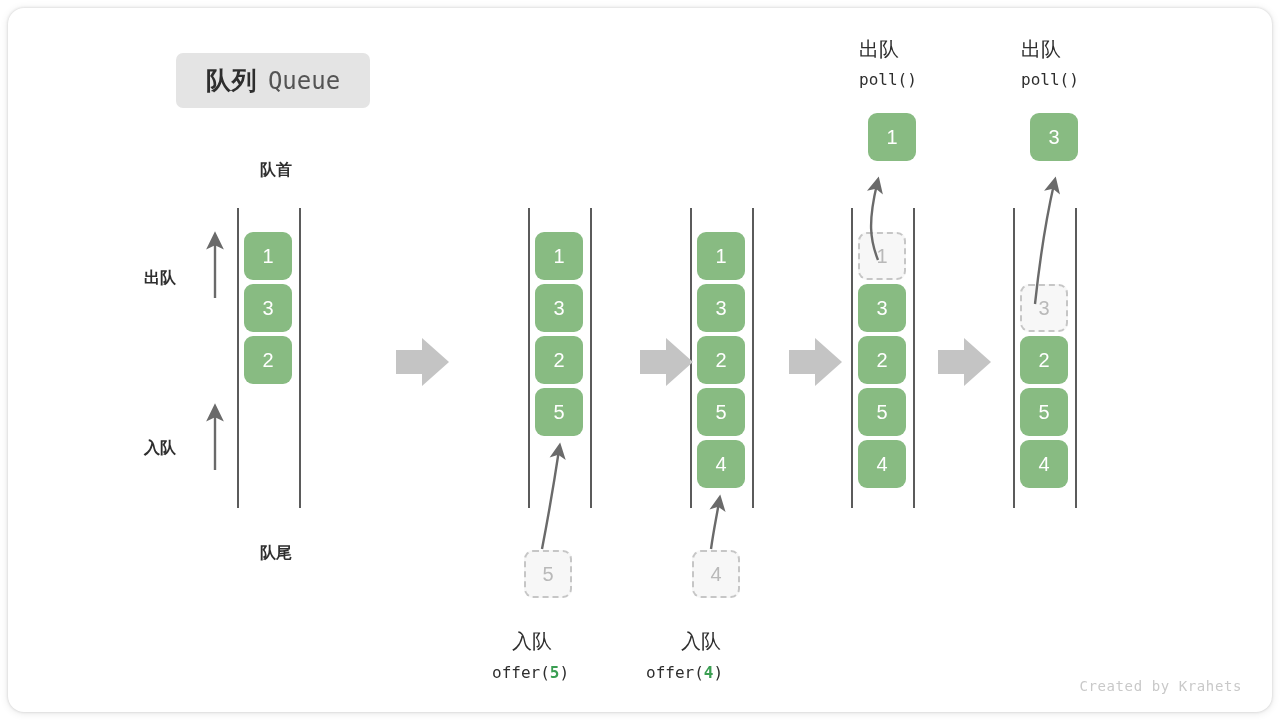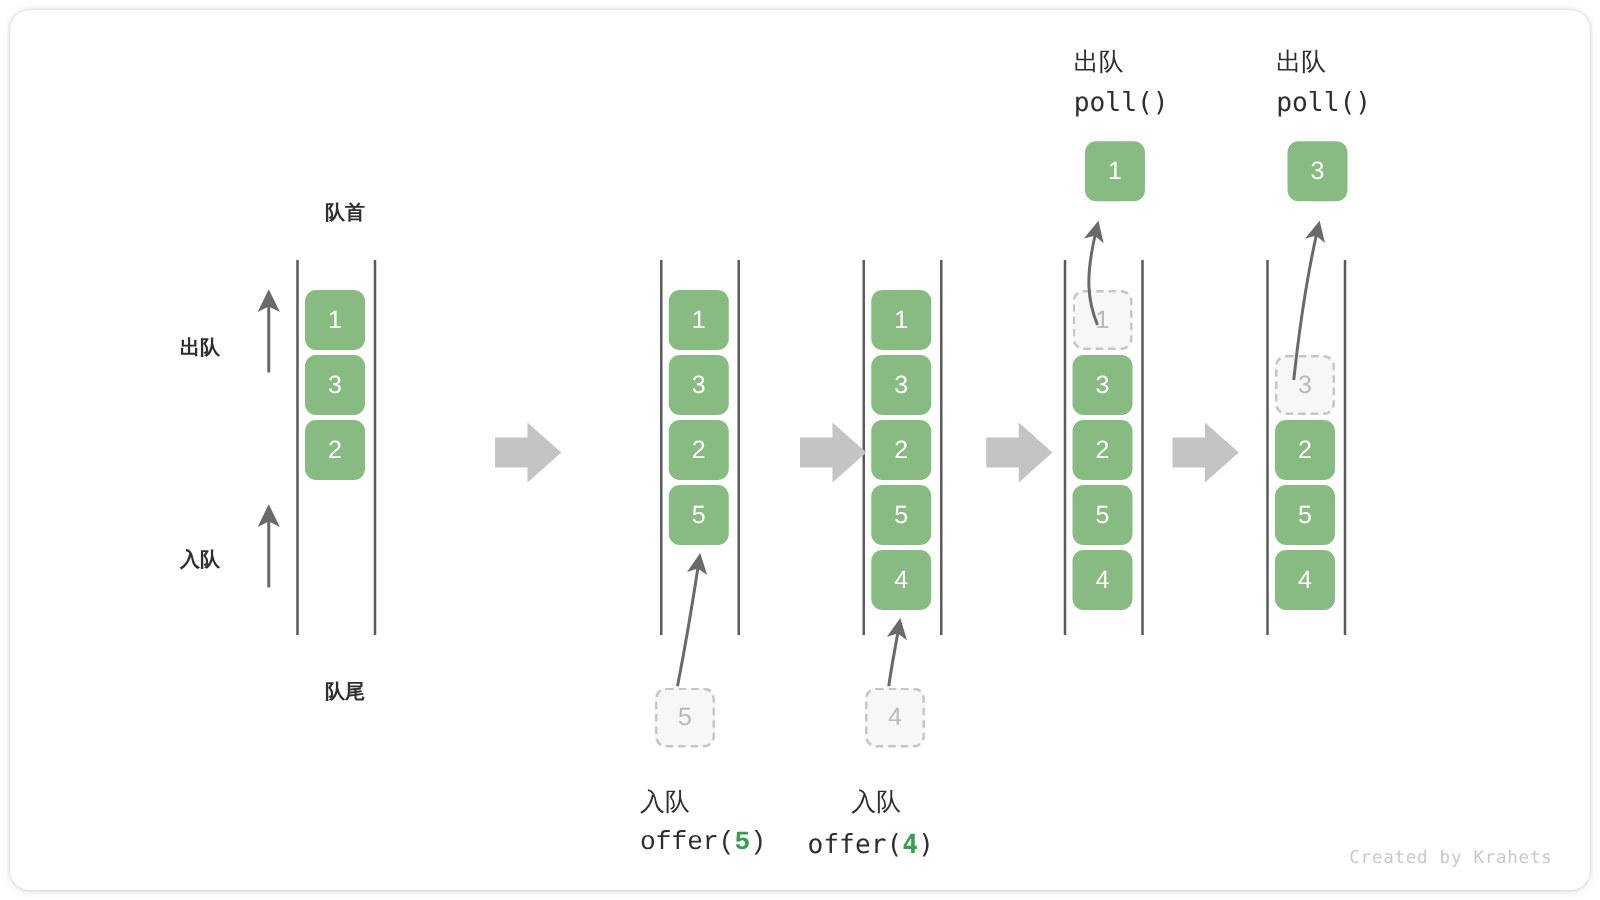--- a/index.html
+++ b/index.html
@@ -64,21 +64,21 @@
   }
   .lbl-cn {
     position: absolute;
     font-size: 20px;
     color: #2e2e2e;
     white-space: nowrap;
   }
   .lbl-mono {
     position: absolute;
     font-family: "DejaVu Sans Mono", "Liberation Mono", monospace;
-    font-size: 21px;
+    font-size: 16px;
     color: #2e2e2e;
     white-space: nowrap;
   }
   .green-arg { color: #3a9e52; font-weight: bold; }
 
   
   .rail {
     position: absolute;
     width: 1.6px;
     background: #5b5b5b;
@@ -124,41 +124,45 @@
     color: #c9c9c9;
     letter-spacing: 0.6px;
   }
 </style>
 </head>
 <body>
 
 <div id="canvas">
   <div class="board">
 
+    <div class="title-badge">
+      <span class="title-cn">队列</span>
+      <span class="title-en">Queue</span>
+    </div>
 
     <div class="lbl-cn-bold" style="left:252px; top:152px;">队首</div>
     <div class="lbl-cn-bold" style="left:252px; top:535px;">队尾</div>
     <div class="lbl-cn-bold" style="left:136px; top:260px;">出队</div>
     <div class="lbl-cn-bold" style="left:136px; top:430px;">入队</div>
 
     <div class="rail" style="left:229px; top:200px; height:300px;"></div>
     <div class="rail" style="left:291px; top:200px; height:300px;"></div>
     <div class="cell" style="left:236px; top:224px;">1</div>
     <div class="cell" style="left:236px; top:276px;">3</div>
     <div class="cell" style="left:236px; top:328px;">2</div>
 
     <div class="rail" style="left:520px; top:200px; height:300px;"></div>
     <div class="rail" style="left:582px; top:200px; height:300px;"></div>
     <div class="cell" style="left:527px; top:224px;">1</div>
     <div class="cell" style="left:527px; top:276px;">3</div>
     <div class="cell" style="left:527px; top:328px;">2</div>
     <div class="cell" style="left:527px; top:380px;">5</div>
     <div class="cell ghost" style="left:516px; top:542px;">5</div>
     <div class="lbl-cn" style="left:504px; top:620px;">入队</div>
-    <div class="lbl-mono" style="left:504px; top:655px;font-family:Liberation Mono, monospace;"><span>offer(</span><span class="green-arg">5</span><span>)</span></div>
+    <div class="lbl-mono" style="left:484px; top:655px;"><span>offer(</span><span class="green-arg">5</span><span>)</span></div>
 
     <div class="rail" style="left:682px; top:200px; height:300px;"></div>
     <div class="rail" style="left:744px; top:200px; height:300px;"></div>
     <div class="cell" style="left:689px; top:224px;">1</div>
     <div class="cell" style="left:689px; top:276px;">3</div>
     <div class="cell" style="left:689px; top:328px;">2</div>
     <div class="cell" style="left:689px; top:380px;">5</div>
     <div class="cell" style="left:689px; top:432px;">4</div>
     <div class="cell ghost" style="left:684px; top:542px;">4</div>
     <div class="lbl-cn" style="left:673px; top:620px;">入队</div>

